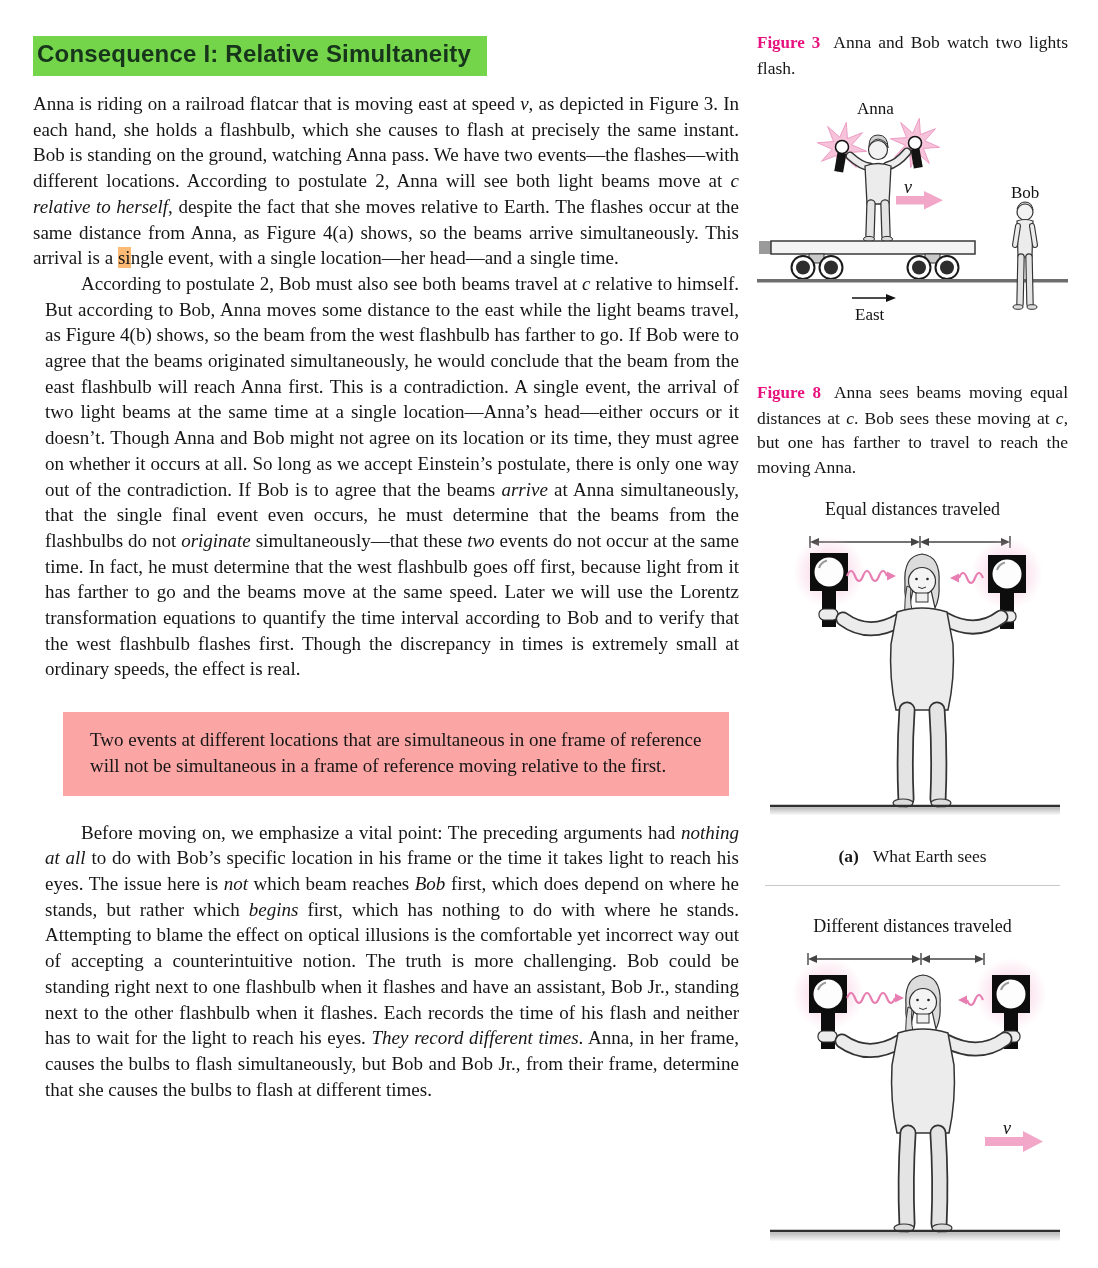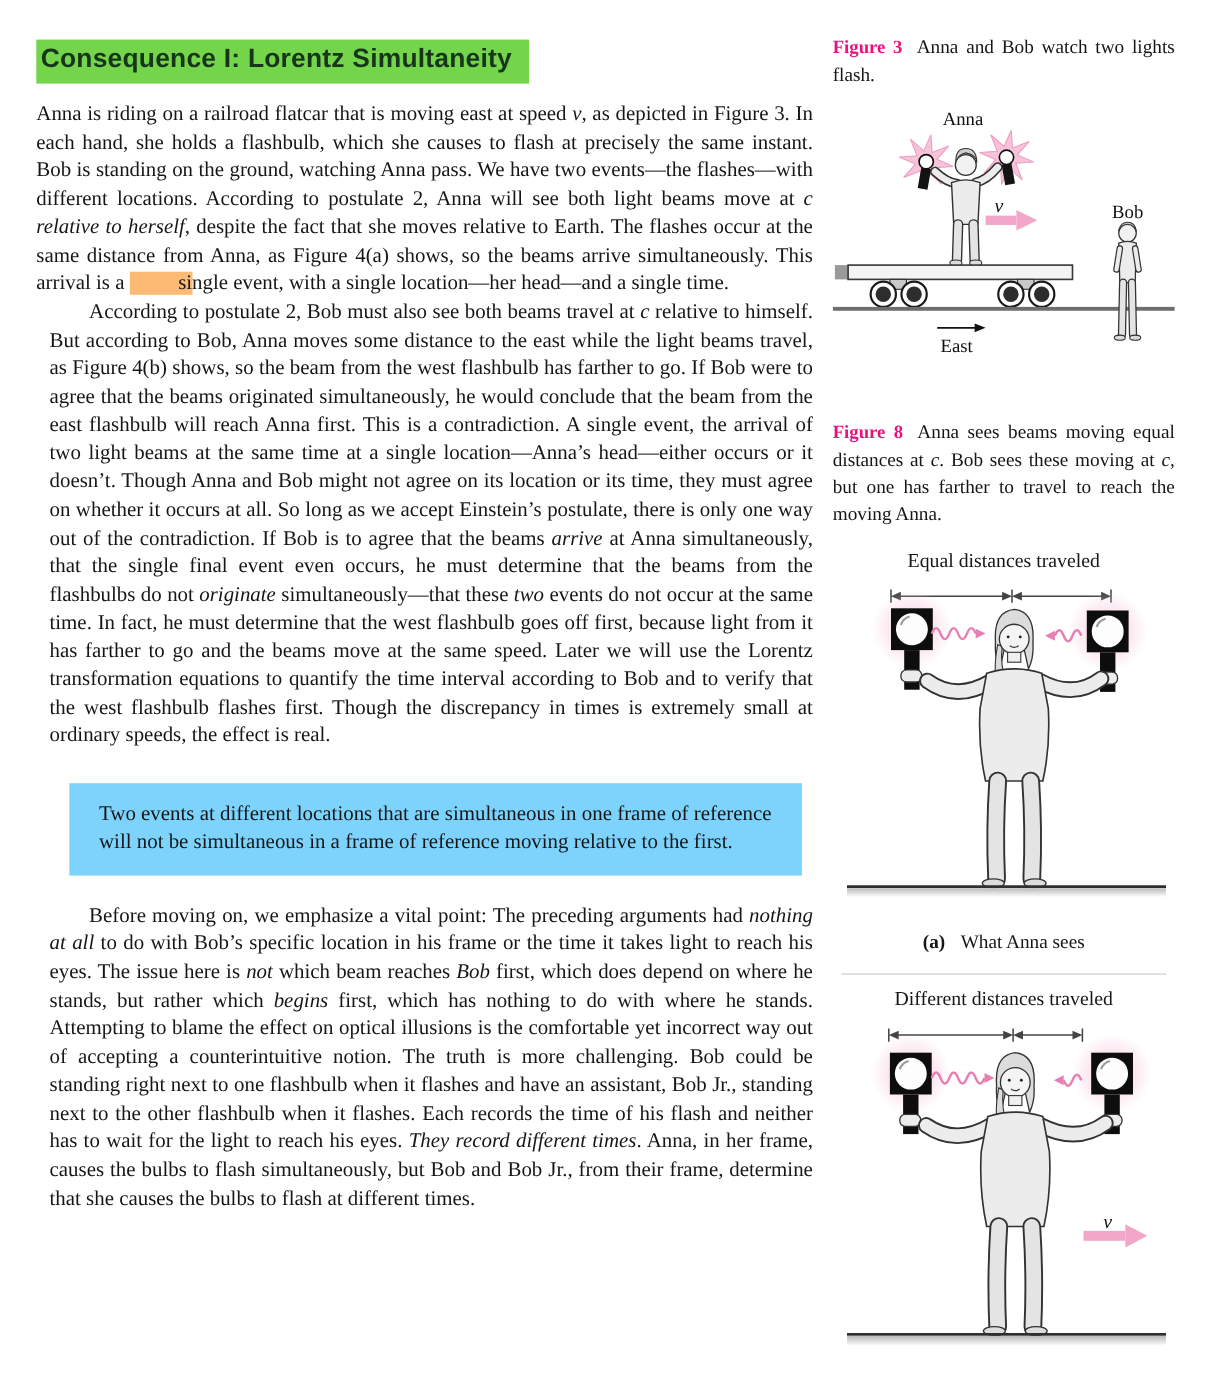--- a/index.html
+++ b/index.html
@@ -5,51 +5,51 @@
   html,body{margin:0;padding:0;}
   body{width:1098px;height:1268px;background:#ffffff;overflow:hidden;position:relative;
        font-family:"Liberation Serif", serif;color:#161616;}
   .main-col{position:absolute;left:33px;top:36px;width:706px;}
   .section-heading{margin:0 0 15px 0;font-family:"Liberation Sans", sans-serif;
        font-size:24px;font-weight:bold;color:#16351a;letter-spacing:.2px;}
   .hl-green{background:#74d54b;display:inline-block;padding:4px 16px 8px 4px;}
   .body-para{margin:0;font-size:19px;line-height:25.7px;text-align:justify;}
   .body-para.indent{text-indent:36px;margin-left:12px;}
   .it{font-style:italic;}
-  .hl{background:#fdba74;padding-left:44px;}
-  .concept-box{margin:30px 10px 24px 30px;background:#7dd3fc;padding:15px 22px 17px 27px;}
+  .hl{background:#fdba74;}
+  .concept-box{margin:30px 10px 24px 30px;background:#fca5a5;padding:15px 22px 17px 27px;}
   .concept-box p{margin:0;font-size:19px;line-height:25.7px;text-align:left;}
   .sidebar{position:absolute;left:757px;top:0;width:311px;}
   .fig-caption{margin:0;font-size:17.5px;line-height:24.5px;text-align:justify;}
   .fig-caption.f3{margin-top:30px;}
   .fig-caption.f4{margin-top:16px;}
   .fig-label{font-family:Liberation Serif, serif;font-weight:bold;color:#e8127f;
        font-size:17px;margin-right:13px;}
   svg.figart{display:block;}
   svg.fig3{margin-top:12px;}
   .panel-title{font-size:18px;text-align:center;}
   .panel-title.a{margin-top:20px;}
-  .panel-title.b{margin-top:12px;}
+  .panel-title.b{margin-top:30px;}
   svg.fig4a{margin-top:4px;}
   svg.fig4b{margin-top:4px;}
   .panel-caption{margin-top:30px;text-align:center;font-size:17.5px;}
   .panel-caption b{margin-right:14px;}
   .divider{border-top:1px solid #c9c9c9;margin:18px 8px 0 8px;}
   .figtext{font-family:"Liberation Serif", serif;font-size:17px;fill:#111;}
   .itv{font-family:"Liberation Serif", serif;font-style:italic;font-size:18px;fill:#111;}
   .limb-o{stroke:#333;fill:none;stroke-linecap:round;}
   .limb-f{fill:none;stroke-linecap:round;}
 </style>
 </head>
 <body>
 
 <div class="page">
 
   <div class="main-col">
-    <h1 class="section-heading"><span class="hl-green">Consequence I: Lorentz Simultaneity</span></h1>
+    <h1 class="section-heading"><span class="hl-green">Consequence I: Relative Simultaneity</span></h1>
 
     <p class="body-para"><span>Anna is riding on a railroad flatcar that is moving east at speed </span><span class="it">v</span><span>, as depicted in Figure 3. In each hand, she holds a flashbulb, which she causes to flash at precisely the same instant. Bob is standing on the ground, watching Anna pass. We have two events—the flashes—with different locations. According to postulate 2, Anna will see both light beams move at </span><span class="it">c relative to herself</span><span>, despite the fact that she moves relative to Earth. The flashes occur at the same distance from Anna, as Figure 4(a) shows, so the beams arrive simultaneously. This arrival is a </span><span class="hl">si</span><span>ngle event, with a single location—her head—and a single time.</span></p>
 
     <p class="body-para indent"><span>According to postulate 2, Bob must also see both beams travel at </span><span class="it">c</span><span> relative to himself. But according to Bob, Anna moves some distance to the east while the light beams travel, as Figure 4(b) shows, so the beam from the west flashbulb has farther to go. If Bob were to agree that the beams originated simultaneously, he would conclude that the beam from the east flashbulb will reach Anna first. This is a contradiction. A single event, the arrival of two light beams at the same time at a single location—Anna’s head—either occurs or it doesn’t. Though Anna and Bob might not agree on its location or its time, they must agree on whether it occurs at all. So long as we accept Einstein’s postulate, there is only one way out of the contradiction. If Bob is to agree that the beams </span><span class="it">arrive</span><span> at Anna simultaneously, that the single final event even occurs, he must determine that the beams from the flashbulbs do not </span><span class="it">originate</span><span> simultaneously—that these </span><span class="it">two</span><span> events do not occur at the same time. In fact, he must determine that the west flashbulb goes off first, because light from it has farther to go and the beams move at the same speed. Later we will use the Lorentz transformation equations to quantify the time interval according to Bob and to verify that the west flashbulb flashes first. Though the discrepancy in times is extremely small at ordinary speeds, the effect is real.</span></p>
 
     <div class="concept-box">
       <p>Two events at different locations that are simultaneous in one frame of reference will not be simultaneous in a frame of reference moving relative to the first.</p>
     </div>
 
     <p class="body-para indent"><span>Before moving on, we emphasize a vital point: The preceding arguments had </span><span class="it">nothing at all</span><span> to do with Bob’s specific location in his frame or the time it takes light to reach his eyes. The issue here is </span><span class="it">not</span><span> which beam reaches </span><span class="it">Bob</span><span> first, which does depend on where he stands, but rather which </span><span class="it">begins</span><span> first, which has nothing to do with where he stands. Attempting to blame the effect on optical illusions is the comfortable yet incorrect way out of accepting a counterintuitive notion. The truth is more challenging. Bob could be standing right next to one flashbulb when it flashes and have an assistant, Bob Jr., standing next to the other flashbulb when it flashes. Each records the time of his flash and neither has to wait for the light to reach his eyes. </span><span class="it">They record different times</span><span>. Anna, in her frame, causes the bulbs to flash simultaneously, but Bob and Bob Jr., from their frame, determine that she causes the bulbs to flash at different times.</span></p>
@@ -210,21 +210,21 @@
         <path class="limb-f" stroke="#e4e4e4" stroke-width="13.5" d="M150,186 Q147,230 149,275"></path>
         <path class="limb-o" stroke-width="17" d="M180,186 Q183,230 181,275"></path>
         <path class="limb-f" stroke="#e4e4e4" stroke-width="13.5" d="M180,186 Q183,230 181,275"></path>
         <ellipse cx="146" cy="279" rx="10" ry="4" fill="#dcdcdc" stroke="#333" stroke-width="1.2"></ellipse>
         <ellipse cx="184" cy="279" rx="10" ry="4" fill="#dcdcdc" stroke="#333" stroke-width="1.2"></ellipse>
       </g>
       <line x1="13" y1="282" x2="303" y2="282" stroke="#2f2f2f" stroke-width="2.5"></line>
       <rect x="13" y="283.5" width="290" height="8" fill="url(#gshadeA)"></rect>
     </svg>
 
-    <div class="panel-caption"><b>(a)</b><span>What Anna sees</span></div>
+    <div class="panel-caption"><b>(a)</b><span>What Earth sees</span></div>
 
     <div class="divider"></div>
 
     <div class="panel-title b">Different distances traveled</div>
 
     <svg class="figart fig4b" width="311" height="318" viewBox="0 0 311 318">
       <defs>
         <radialGradient id="glowB">
             <stop offset="0%" stop-color="#f6c7dd"></stop>
             <stop offset="100%" stop-color="#f6c7dd" stop-opacity="0"></stop>

